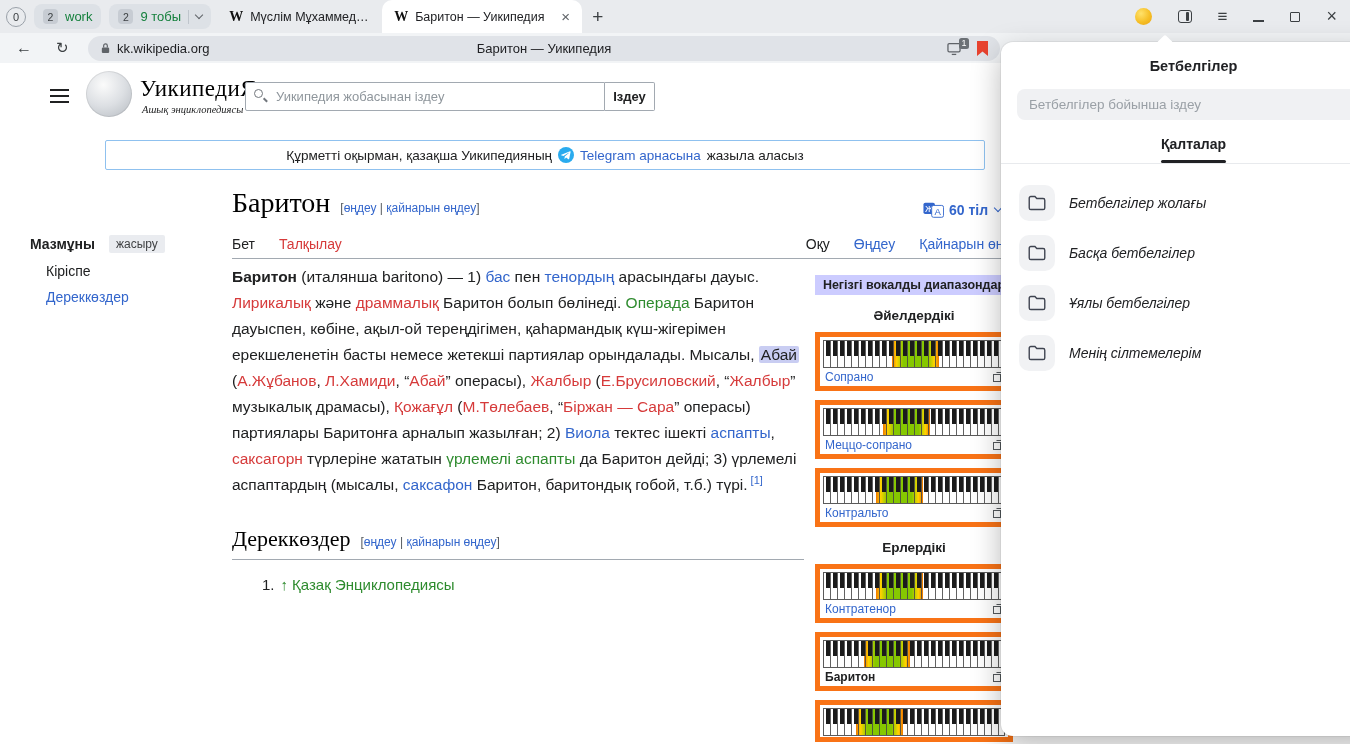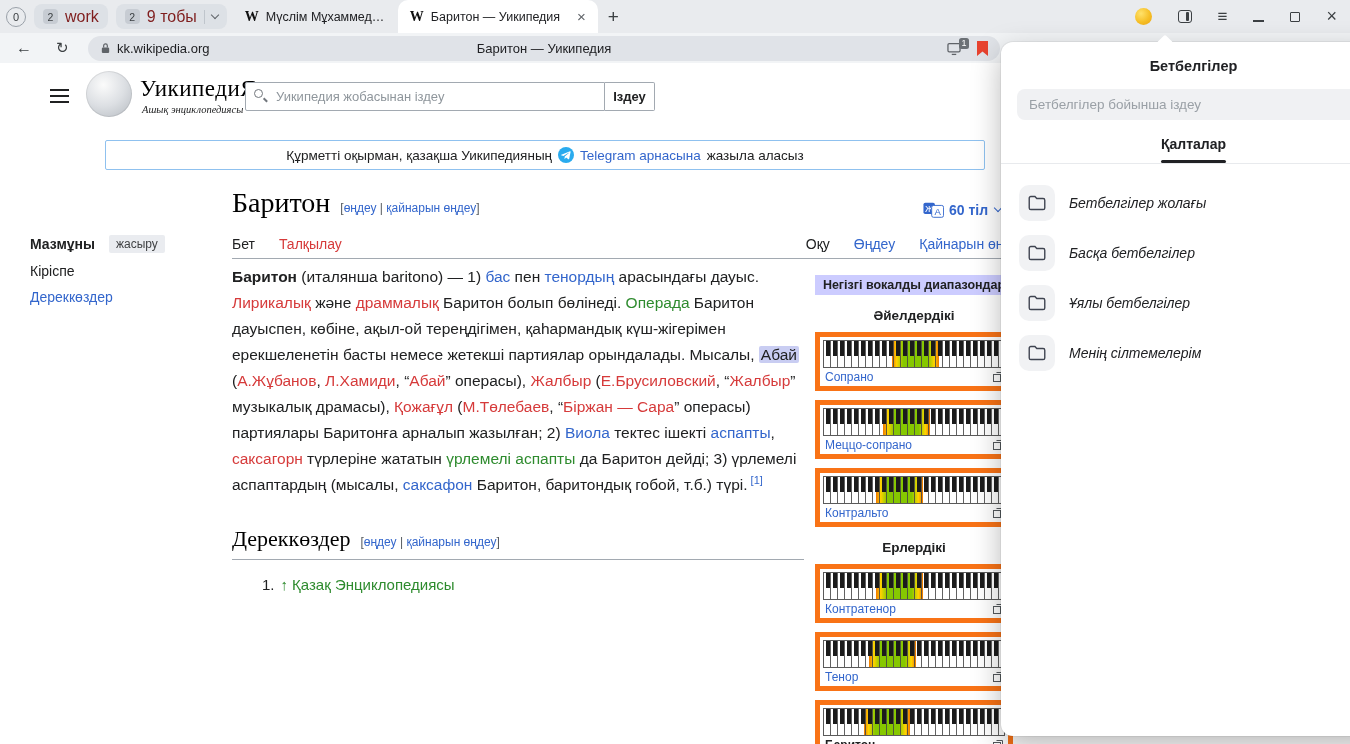--- a/index.html
+++ b/index.html
@@ -9,21 +9,21 @@
 
   
   .tabbar { position:absolute; left:0; top:0; right:0; height:33px; background:#e9ebee;
             display:flex; align-items:center; padding-left:6px; }
   .tab-counter { width:20px; height:20px; border:1.5px solid #9aa1a9; border-radius:50%;
                  font-size:11px; color:#3c4043; display:flex; align-items:center; justify-content:center; margin-right:8px; }
   .tgroup { display:flex; align-items:center; gap:7px; height:25px; padding:0 9px; border-radius:8px;
             background:#dde1e6; margin-right:8px; }
   .tgroup .badge { min-width:15px; height:15px; background:#c7ccd3; border-radius:4px; font-size:10.5px;
                    color:#3c4043; display:flex; align-items:center; justify-content:center; padding:0 3px; }
-  .tgroup .glabel { font-size:16px; color:#7f1d1d; }
+  .tgroup .glabel { font-size:13px; color:#15803d; }
   .tgroup .gdiv { width:1px; height:14px; background:#bfc5cc; }
   .chev-d { width:6px; height:6px; border-right:1.6px solid #5f6368; border-bottom:1.6px solid #5f6368;
             transform:rotate(45deg); display:inline-block; margin-top:-4px; }
   .btab { display:flex; align-items:center; gap:7px; height:33px; padding:0 10px; font-size:12.5px; color:#202124; }
   .btab .fav { font-family:"Liberation Serif", serif; font-weight:bold; font-size:14px; color:#111; }
   .btab .ttl { white-space:nowrap; overflow:hidden; text-overflow:ellipsis; max-width:122px; }
   .btab.active { background:#fff; border-radius:10px 10px 0 0; padding:0 12px; width:200px; }
   .btab.active .ttl { max-width:140px; }
   .btab .x { margin-left:auto; color:#5f6368; font-size:15px; line-height:1; cursor:default; }
   .newtab { font-size:19px; color:#3c4043; padding:0 10px; }
@@ -92,21 +92,21 @@
   .pt-group { display:flex; gap:24px; align-items:center; }
   .pt-active { color:#202122; }
   .pt-link { color:#3366cc; }
   .pt-new { color:#d63a3a; }
   .pt-tools { color:#202122; display:flex; align-items:center; gap:5px; }
 
   .toc { position:absolute; left:30px; top:172px; width:180px; font-size:14px; }
   .toc-head { display:flex; align-items:center; gap:14px; }
   .toc-head .cap { font-weight:bold; }
   .toc-hide { background:#eaecf0; border-radius:2px; padding:2px 7px; font-size:12px; color:#404244; }
-  .toc-item { margin-top:10px; }
+  .toc-item { margin-top:10px;margin-left:16px; }
   .toc-item.cur { color:#202122; }
   .toc-item.lnk { color:#3366cc; }
 
   .maincol { position:absolute; left:232px; top:201px; width:572px; font-size:15.5px; line-height:26px; }
   .seg-p { color:#202122; }
   .seg-b { font-weight:bold; color:#202122; }
   .seg-l { color:#3366cc; }
   .seg-n { color:#d63a3a; }
   .seg-v { color:#2e8b2e; }
   .seg-h { background:#c9cdf2; color:#202122; border-radius:2px; padding:0 2px; }
@@ -384,36 +384,20 @@
               <span class="kb-expand">
                 <svg width="10" height="10" viewBox="0 0 10 10">
                   <rect x="0.5" y="2.5" width="7" height="7" fill="none" stroke="#54595d"></rect>
                   <path d="M3.5 0.5h6v6" fill="none" stroke="#54595d"></path>
                 </svg>
               </span>
             </div>
           </div>
           <div class="kb-box">
             <div class="kb">
-              <div class="kb-hl" style="left: 25%; width: 26%;"></div>
-              <div class="kb-lines"></div>
-              <div class="kb-black"></div>
-            </div>
-            <div class="kb-cap">
-              <span class="kb-label">Тенор</span>
-              <span class="kb-expand">
-                <svg width="10" height="10" viewBox="0 0 10 10">
-                  <rect x="0.5" y="2.5" width="7" height="7" fill="none" stroke="#54595d"></rect>
-                  <path d="M3.5 0.5h6v6" fill="none" stroke="#54595d"></path>
-                </svg>
-              </span>
-            </div>
-          </div>
-          <div class="kb-box">
-            <div class="kb">
               <div class="kb-hl" style="left: 22%; width: 26%;"></div>
               <div class="kb-lines"></div>
               <div class="kb-black"></div>
             </div>
             <div class="kb-cap">
               <span class="kb-label bold">Баритон</span>
               <span class="kb-expand">
                 <svg width="10" height="10" viewBox="0 0 10 10">
                   <rect x="0.5" y="2.5" width="7" height="7" fill="none" stroke="#54595d"></rect>
                   <path d="M3.5 0.5h6v6" fill="none" stroke="#54595d"></path>

